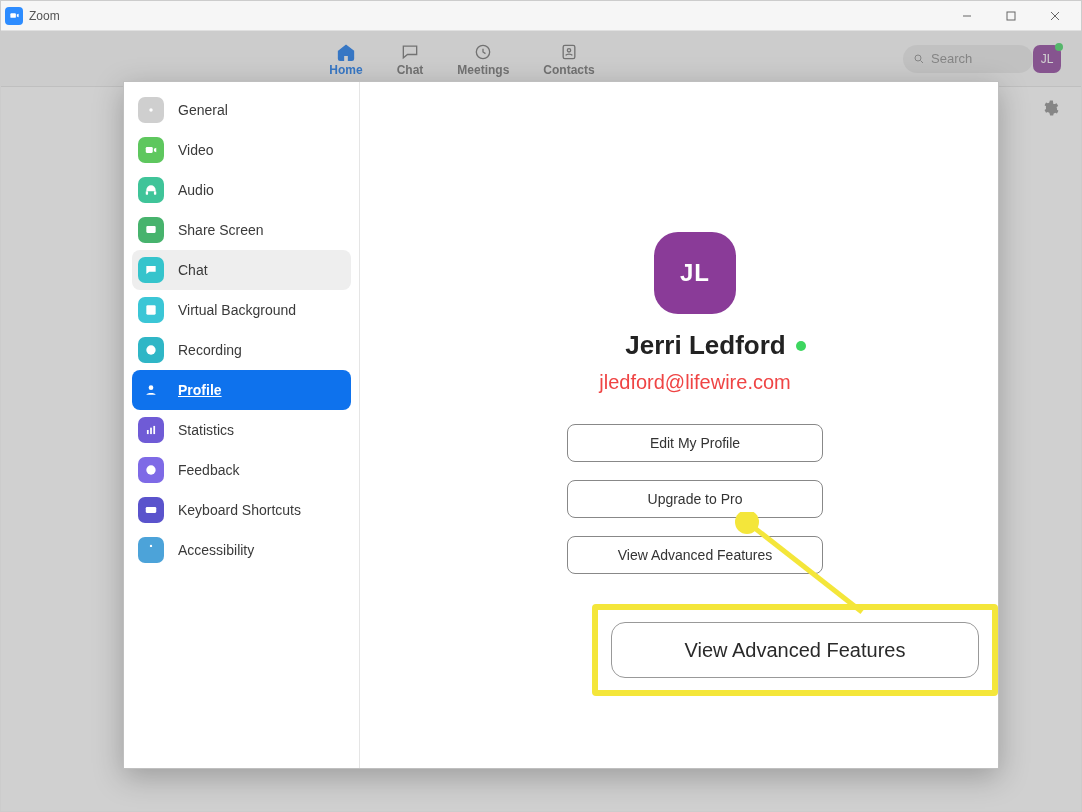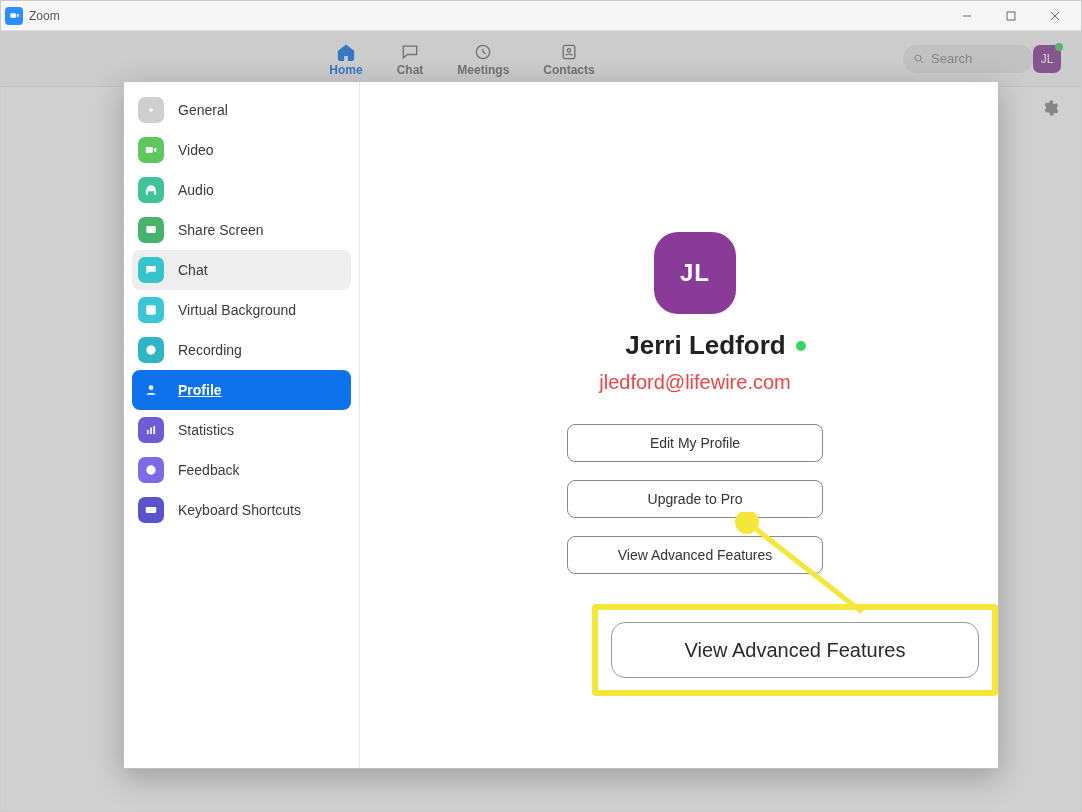--- a/index.html
+++ b/index.html
@@ -286,20 +286,29 @@
         </div>
         <div class="side-item">
           <span class="side-ico c-indigo">
               <svg viewBox="0 0 24 24">
                 <rect x="3" y="7" width="18" height="10" rx="2"></rect>
                 <path d="M6 11h1M9 11h1M12 11h1M15 11h1M18 11h0M8 14h8"></path>
               </svg>
             </span>
           <span>Keyboard Shortcuts</span>
         </div>
+        <div class="side-item">
+          <span class="side-ico c-indigo2">
+              <svg viewBox="0 0 24 24">
+                <circle cx="12" cy="5" r="2"></circle>
+                <path d="M5 9h14M12 9v7m0 0l-4 5m4-5l4 5"></path>
+              </svg>
+            </span>
+          <span>Accessibility</span>
+        </div>
       </div>
 
       <div class="content">
         <div class="avatar-big">
             <span>JL</span>
           </div>
         <div class="name-row">
           <span class="name">Jerri Ledford</span>
           <span class="presence"></span>
         </div>

